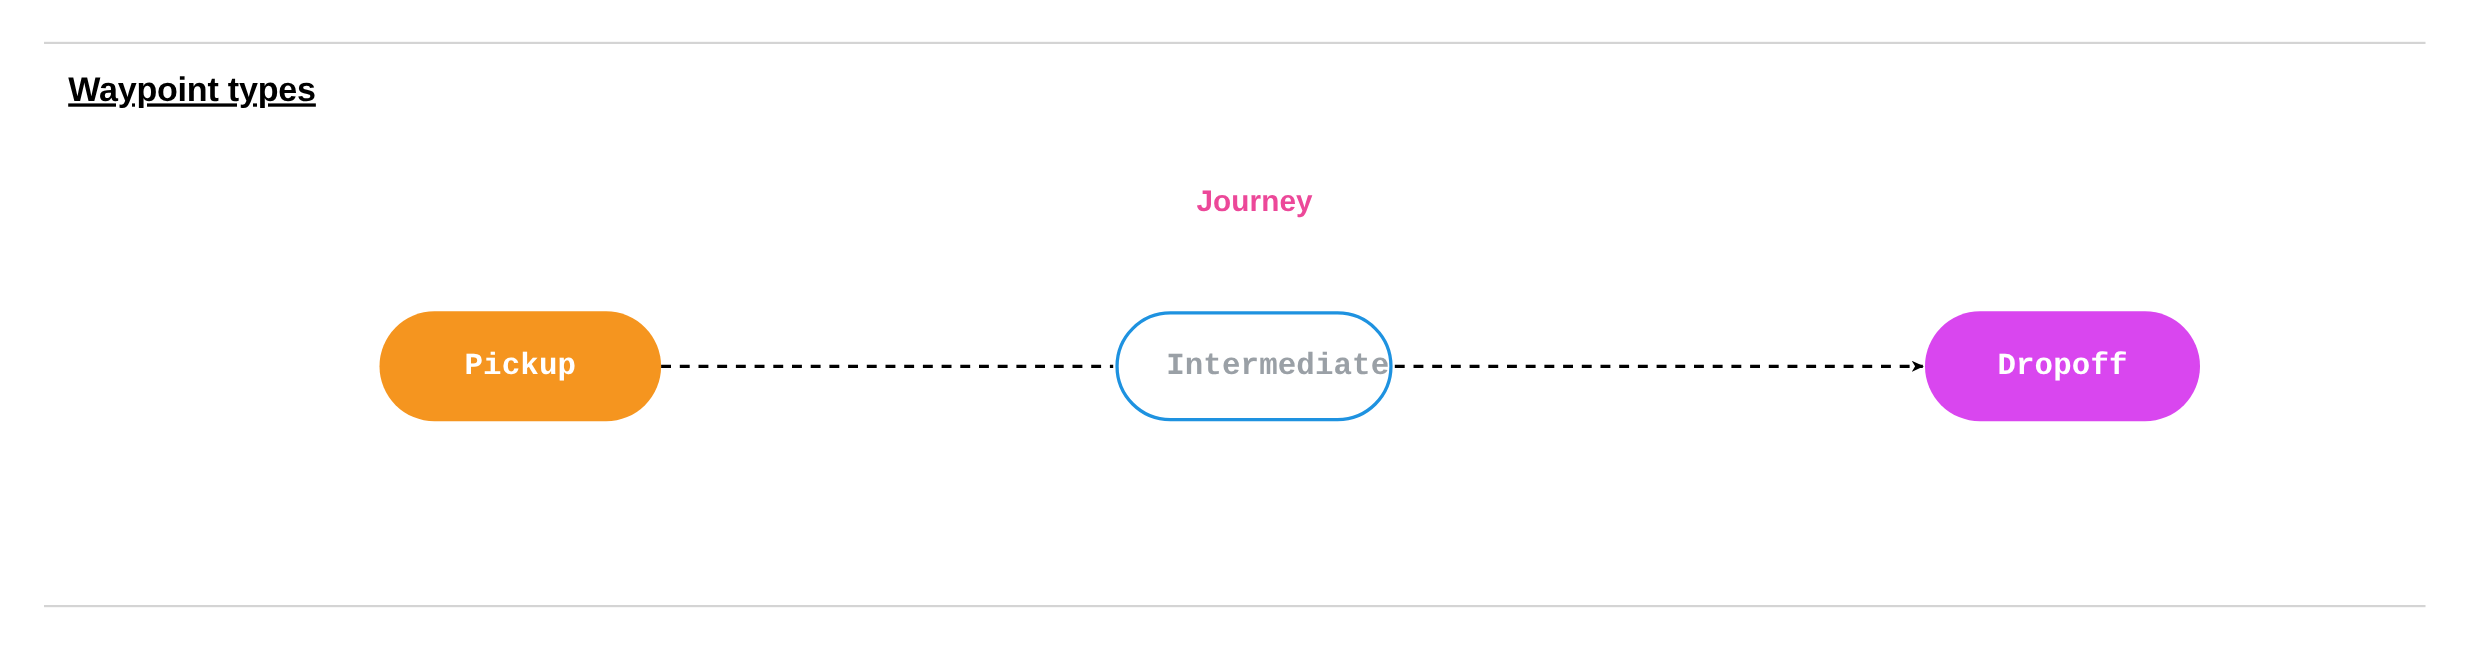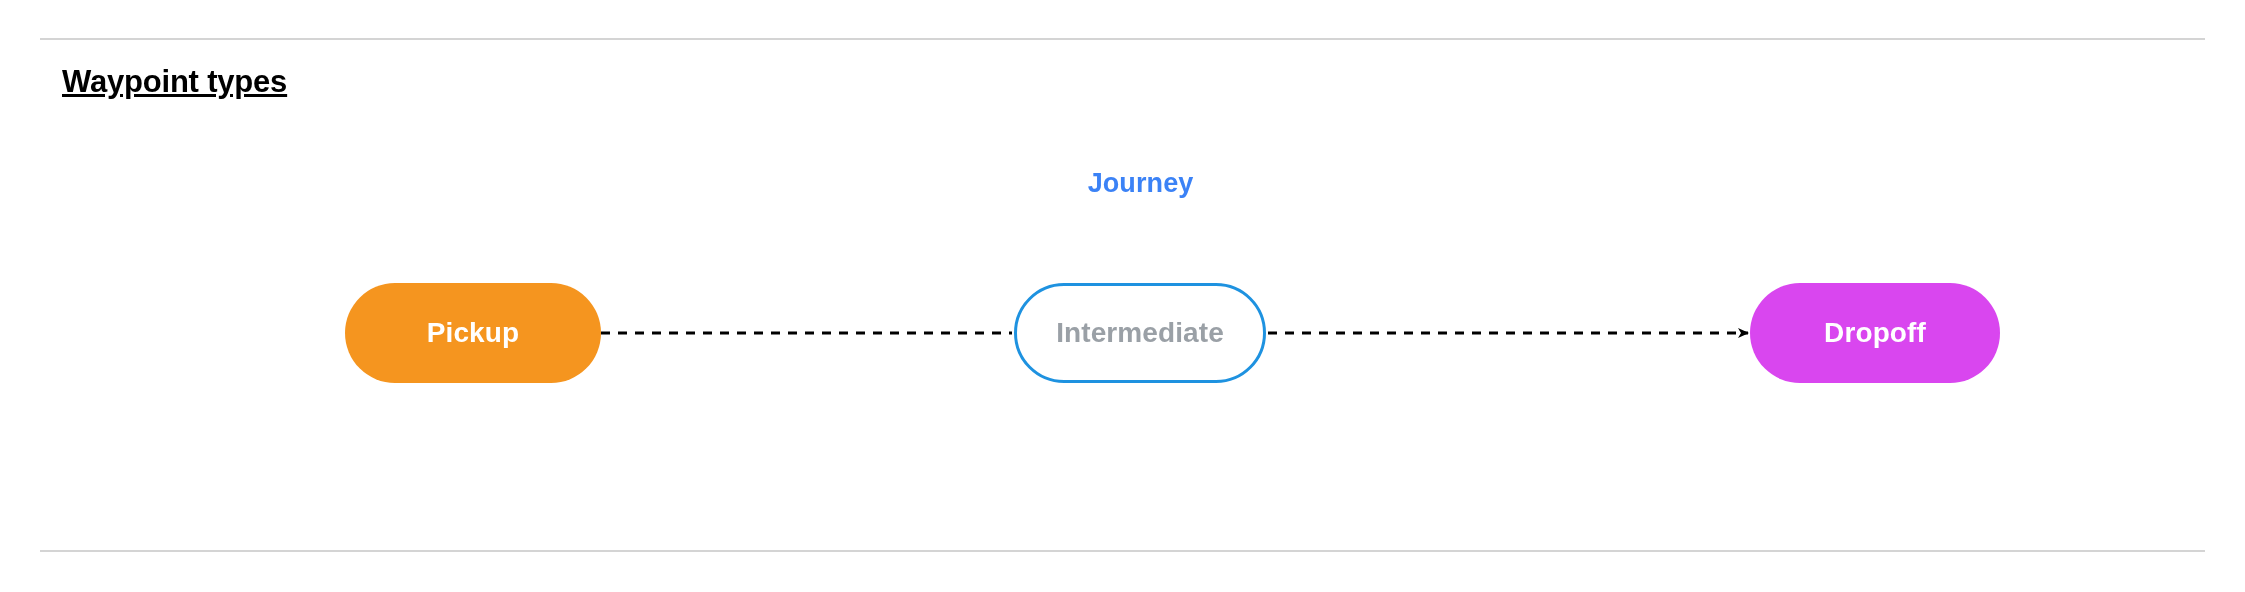--- a/index.html
+++ b/index.html
@@ -53,21 +53,21 @@
   }
 
   .journey-label {
     position: absolute;
     left: 0;
     top: 168px;
     width: 2245px;
     text-align: center;
     font-size: 27px;
     font-weight: bold;
-    color: #3b82f6;
+    color: #ec4899;
     letter-spacing: 0.1px;
   }
   
   .journey-label span {
     position: relative;
     left: 18px;
   }
 
   
   .connectors {
@@ -82,35 +82,37 @@
     height: 100px;
     border-radius: 50px;
     display: flex;
     align-items: center;
     justify-content: center;
     box-sizing: border-box;
     font-size: 28px;
     font-weight: bold;
     letter-spacing: 0.1px;
     white-space: nowrap;
+    font-family: Liberation Mono, monospace;
   }
   .node.pickup {
     left: 345px;
     top: 283px;
     width: 256px;
     background: #f5951f;
     color: #ffffff;
   }
   .node.intermediate {
     left: 1014px;
     top: 283px;
     width: 252px;
     background: #ffffff;
     border: 3px solid #1e92e0;
     color: #9aa0a6;
+    justify-content: flex-end;
   }
   .node.dropoff {
     left: 1750px;
     top: 283px;
     width: 250px;
     background: #d946ef;
     color: #ffffff;
   }
 </style>
 </head>

